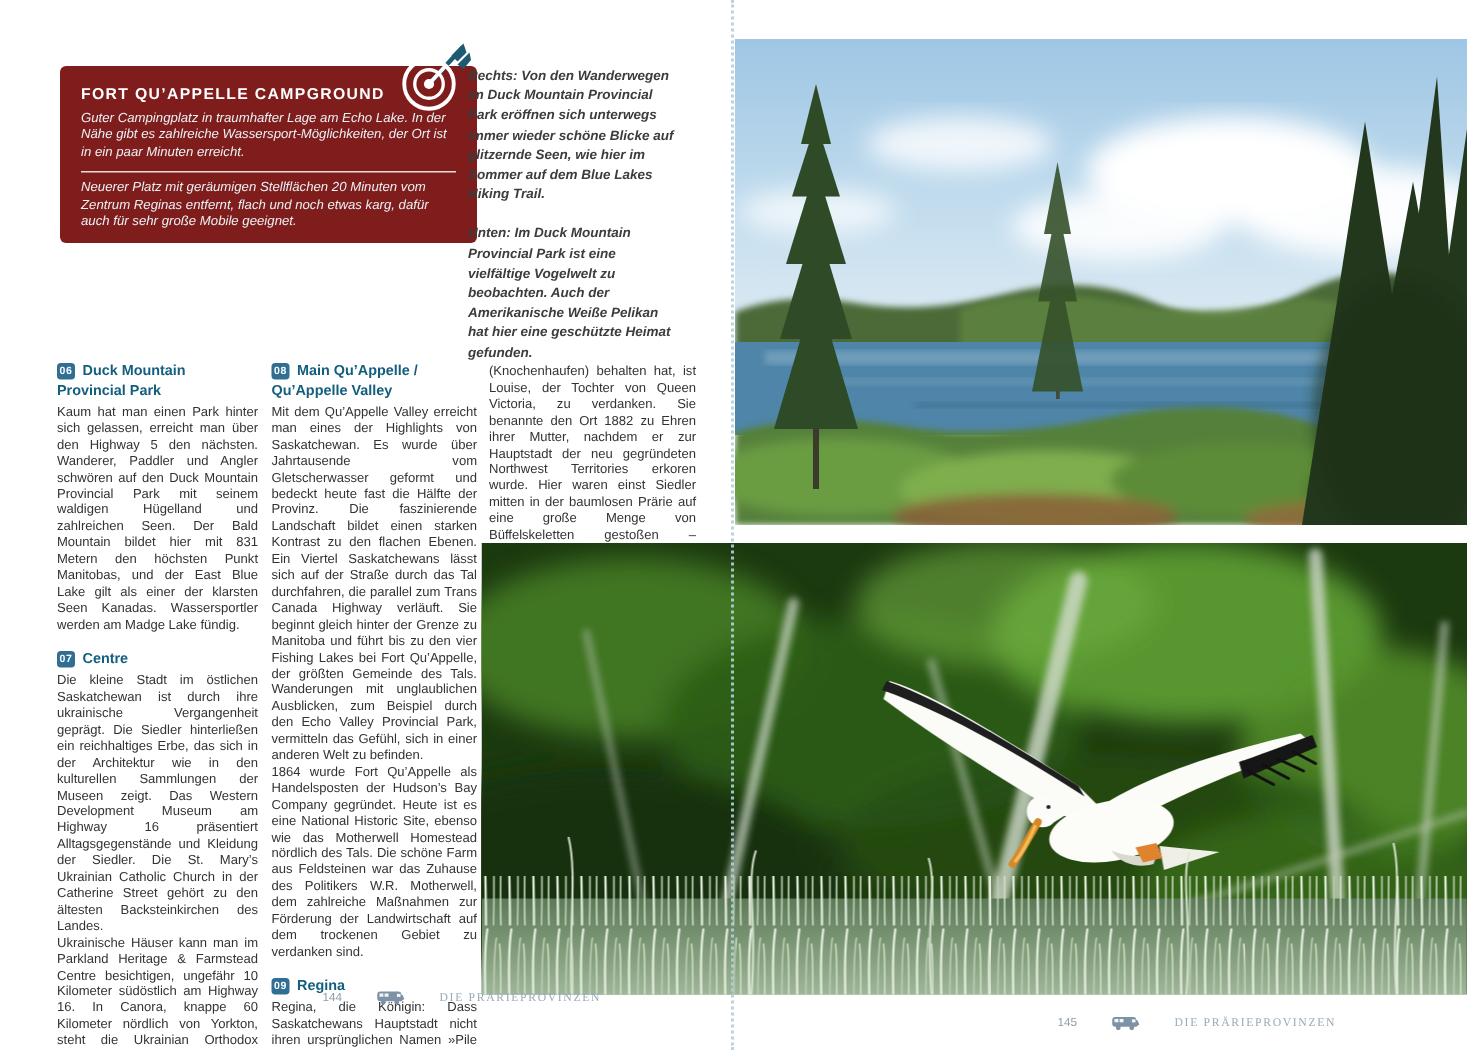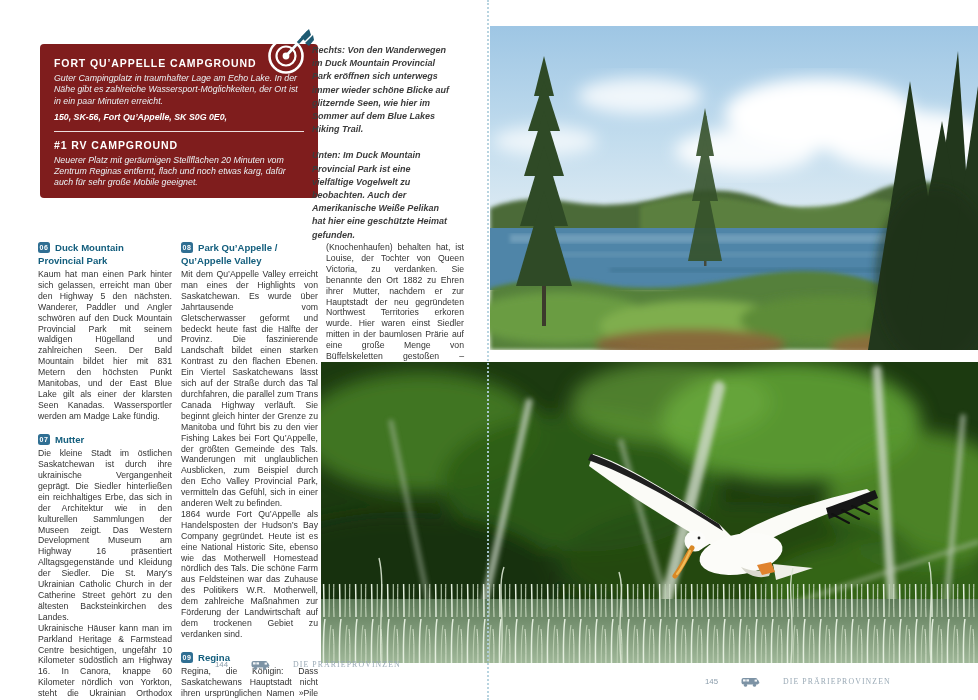--- a/index.html
+++ b/index.html
@@ -70,45 +70,43 @@
       <circle cx="26" cy="32" r="3.4" fill="#ffffff"></circle>
 
       <g clip-path="url(#tclip)">
         <line x1="26" y1="32" x2="48" y2="8" stroke="#ffffff" stroke-width="2.6" stroke-linecap="round"></line>
       </g>
     </svg>
 
     <div class="ib-title">FORT QU’APPELLE CAMPGROUND</div>
     <p class="ib-desc">Guter Campingplatz in traumhafter Lage am Echo Lake. In der Nähe gibt es zahlreiche Wassersport-Möglichkeiten, der Ort ist in ein paar Minuten erreicht.</p>
     <div class="ib-addr">
-      <div>150, SK-56, Fort Qu’Appelle, SK S0G 0E0,</div>
     </div>
 
     <div class="ib-divider"></div>
 
-    <div class="ib-title ib-sec2">#1 RV CAMPGROUND</div>
     <p class="ib-desc">Neuerer Platz mit geräumigen Stellflächen 20 Minuten vom Zentrum Reginas entfernt, flach und noch etwas karg, dafür auch für sehr große Mobile geeignet.</p>
   </div>
 
   <div class="col col1">
     <h3 class="article-h">
       <span class="marker">06</span><span>Duck Mountain Provincial Park</span>
     </h3>
     <p>Kaum hat man einen Park hinter sich gelassen, erreicht man über den Highway 5 den nächsten. Wanderer, Paddler und Angler schwören auf den Duck Mountain Provincial Park mit seinem waldigen Hügelland und zahlreichen Seen. Der Bald Mountain bildet hier mit 831 Metern den höchsten Punkt Manitobas, und der East Blue Lake gilt als einer der klarsten Seen Kanadas. Wassersportler werden am Madge Lake fündig.</p>
 
     <h3 class="article-h spaced">
-      <span class="marker">07</span><span>Mutter</span>
+      <span class="marker">07</span><span>Centre</span>
     </h3>
     <p>Die kleine Stadt im östlichen Saskatchewan ist durch ihre ukrainische Vergangenheit geprägt. Die Siedler hinterließen ein reichhaltiges Erbe, das sich in der Architektur wie in den kulturellen Sammlungen der Museen zeigt. Das Western Development Museum am Highway 16 präsentiert Alltagsgegenstände und Kleidung der Siedler. Die St. Mary’s Ukrainian Catholic Church in der Catherine Street gehört zu den ältesten Backsteinkirchen des Landes.</p>
     <p>Ukrainische Häuser kann man im Parkland Heritage &amp; Farmstead Centre besichtigen, ungefähr 10 Kilometer südöstlich am Highway 16. In Canora, knappe 60 Kilometer nördlich von Yorkton, steht die Ukrainian Orthodox Church an der Main Street. Bereits ihr einzigartiges Äußeres ist einen Besuch wert.</p>
   </div>
 
   <div class="col col2">
     <h3 class="article-h">
-      <span class="marker">08</span><span>Park Qu’Appelle / Qu’Appelle Valley</span>
+      <span class="marker">08</span><span>Main Qu’Appelle / Qu’Appelle Valley</span>
     </h3>
     <p>Mit dem Qu’Appelle Valley erreicht man eines der Highlights von Saskatchewan. Es wurde über Jahrtausende vom Gletscherwasser geformt und bedeckt heute fast die Hälfte der Provinz. Die faszinierende Landschaft bildet einen starken Kontrast zu den flachen Ebenen. Ein Viertel Saskatchewans lässt sich auf der Straße durch das Tal durchfahren, die parallel zum Trans Canada Highway verläuft. Sie beginnt gleich hinter der Grenze zu Manitoba und führt bis zu den vier Fishing Lakes bei Fort Qu’Appelle, der größten Gemeinde des Tals. Wanderungen mit unglaublichen Ausblicken, zum Beispiel durch den Echo Valley Provincial Park, vermitteln das Gefühl, sich in einer anderen Welt zu befinden.</p>
     <p>1864 wurde Fort Qu’Appelle als Handelsposten der Hudson’s Bay Company gegründet. Heute ist es eine National Historic Site, ebenso wie das Motherwell Homestead nördlich des Tals. Die schöne Farm aus Feldsteinen war das Zuhause des Politikers W.R. Motherwell, dem zahlreiche Maßnahmen zur Förderung der Landwirtschaft auf dem trockenen Gebiet zu verdanken sind.</p>
 
     <h3 class="article-h spaced">
       <span class="marker">09</span><span>Regina</span>
     </h3>
     <p>Regina, die Königin: Dass Saskatchewans Hauptstadt nicht ihren ursprünglichen Namen »Pile of Bones«</p>
   </div>
 

